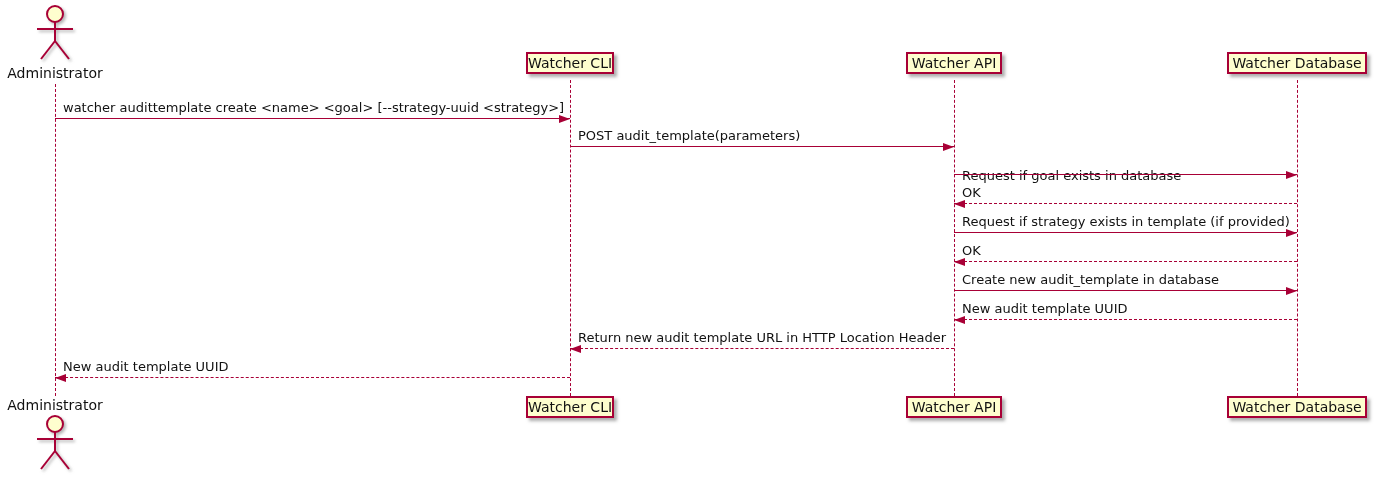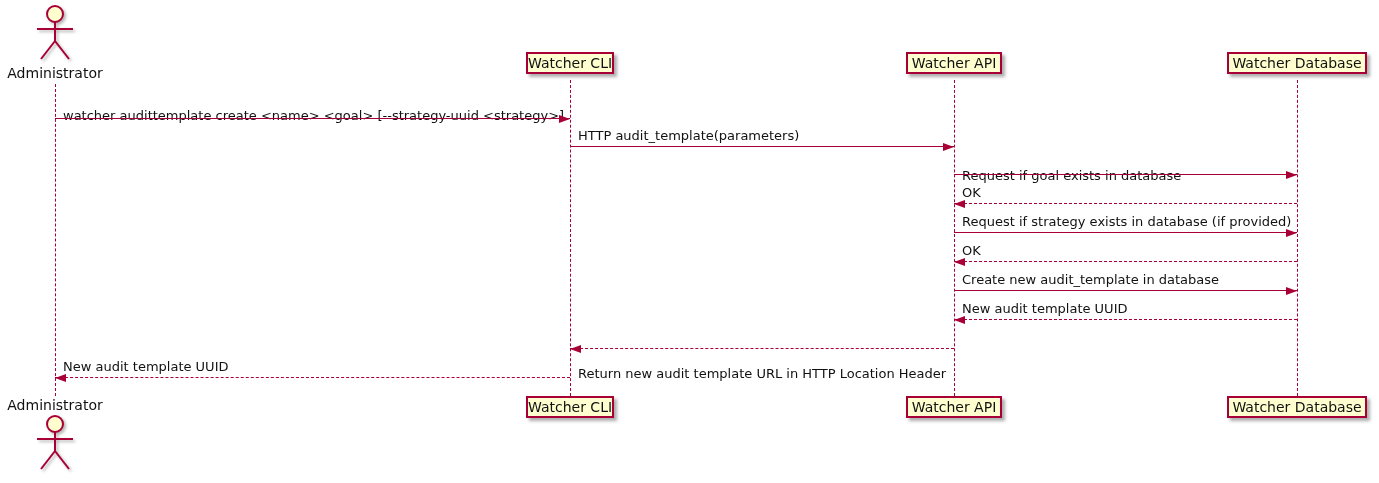--- a/index.html
+++ b/index.html
@@ -76,44 +76,44 @@
 
   <div class="pbox" style="left:526px;top:52px;width:88px;">Watcher CLI</div>
   <div class="pbox" style="left:906px;top:52px;width:96px;">Watcher API</div>
   <div class="pbox" style="left:1227px;top:52px;width:140px;">Watcher Database</div>
 
   <div class="pbox" style="left:526px;top:396px;width:88px;">Watcher CLI</div>
   <div class="pbox" style="left:906px;top:396px;width:96px;">Watcher API</div>
   <div class="pbox" style="left:1227px;top:396px;width:140px;">Watcher Database</div>
 
   <div id="messages">
-      <div class="msg-label" style="left: 63px; top: 108px;">watcher audittemplate create &lt;name&gt; &lt;goal&gt; [--strategy-uuid &lt;strategy&gt;]</div>
+      <div class="msg-label" style="left: 63px; top: 100px;">watcher audittemplate create &lt;name&gt; &lt;goal&gt; [--strategy-uuid &lt;strategy&gt;]</div>
       <div class="msg-line" style="left: 55px; top: 118px; width: 515px;"></div>
       <div class="head-right" style="top: 114.5px; left: 559px;"></div>
-      <div class="msg-label" style="left: 578px; top: 128px;">HTTP audit_template(parameters)</div>
+      <div class="msg-label" style="left: 578px; top: 128px;">POST audit_template(parameters)</div>
       <div class="msg-line" style="left: 570px; top: 146px; width: 384px;"></div>
       <div class="head-right" style="top: 142.5px; left: 943px;"></div>
       <div class="msg-label" style="left: 962px; top: 168px;">Request if goal exists in database</div>
       <div class="msg-line" style="left: 954px; top: 174px; width: 343px;"></div>
       <div class="head-right" style="top: 170.5px; left: 1286px;"></div>
       <div class="msg-label" style="left: 962px; top: 185px;">OK</div>
       <div class="msg-line dashed" style="left: 954px; top: 203px; width: 343px;"></div>
       <div class="head-left" style="top: 199.5px; left: 954px;"></div>
-      <div class="msg-label" style="left: 962px; top: 214px;">Request if strategy exists in database (if provided)</div>
+      <div class="msg-label" style="left: 962px; top: 214px;">Request if strategy exists in template (if provided)</div>
       <div class="msg-line" style="left: 954px; top: 232px; width: 343px;"></div>
       <div class="head-right" style="top: 228.5px; left: 1286px;"></div>
       <div class="msg-label" style="left: 962px; top: 243px;">OK</div>
       <div class="msg-line dashed" style="left: 954px; top: 261px; width: 343px;"></div>
       <div class="head-left" style="top: 257.5px; left: 954px;"></div>
       <div class="msg-label" style="left: 962px; top: 272px;">Create new audit_template in database</div>
       <div class="msg-line" style="left: 954px; top: 290px; width: 343px;"></div>
       <div class="head-right" style="top: 286.5px; left: 1286px;"></div>
       <div class="msg-label" style="left: 962px; top: 301px;">New audit template UUID</div>
       <div class="msg-line dashed" style="left: 954px; top: 319px; width: 343px;"></div>
       <div class="head-left" style="top: 315.5px; left: 954px;"></div>
-      <div class="msg-label" style="left: 578px; top: 330px; margin-top: 36px;">Return new audit template URL in HTTP Location Header</div>
+      <div class="msg-label" style="left: 578px; top: 330px;">Return new audit template URL in HTTP Location Header</div>
       <div class="msg-line dashed" style="left: 570px; top: 348px; width: 384px;"></div>
       <div class="head-left" style="top: 344.5px; left: 570px;"></div>
       <div class="msg-label" style="left: 63px; top: 359px;">New audit template UUID</div>
       <div class="msg-line dashed" style="left: 55px; top: 377px; width: 515px;"></div>
       <div class="head-left" style="top: 373.5px; left: 55px;"></div>
     </div>
 </div>
 
 </body></html>

